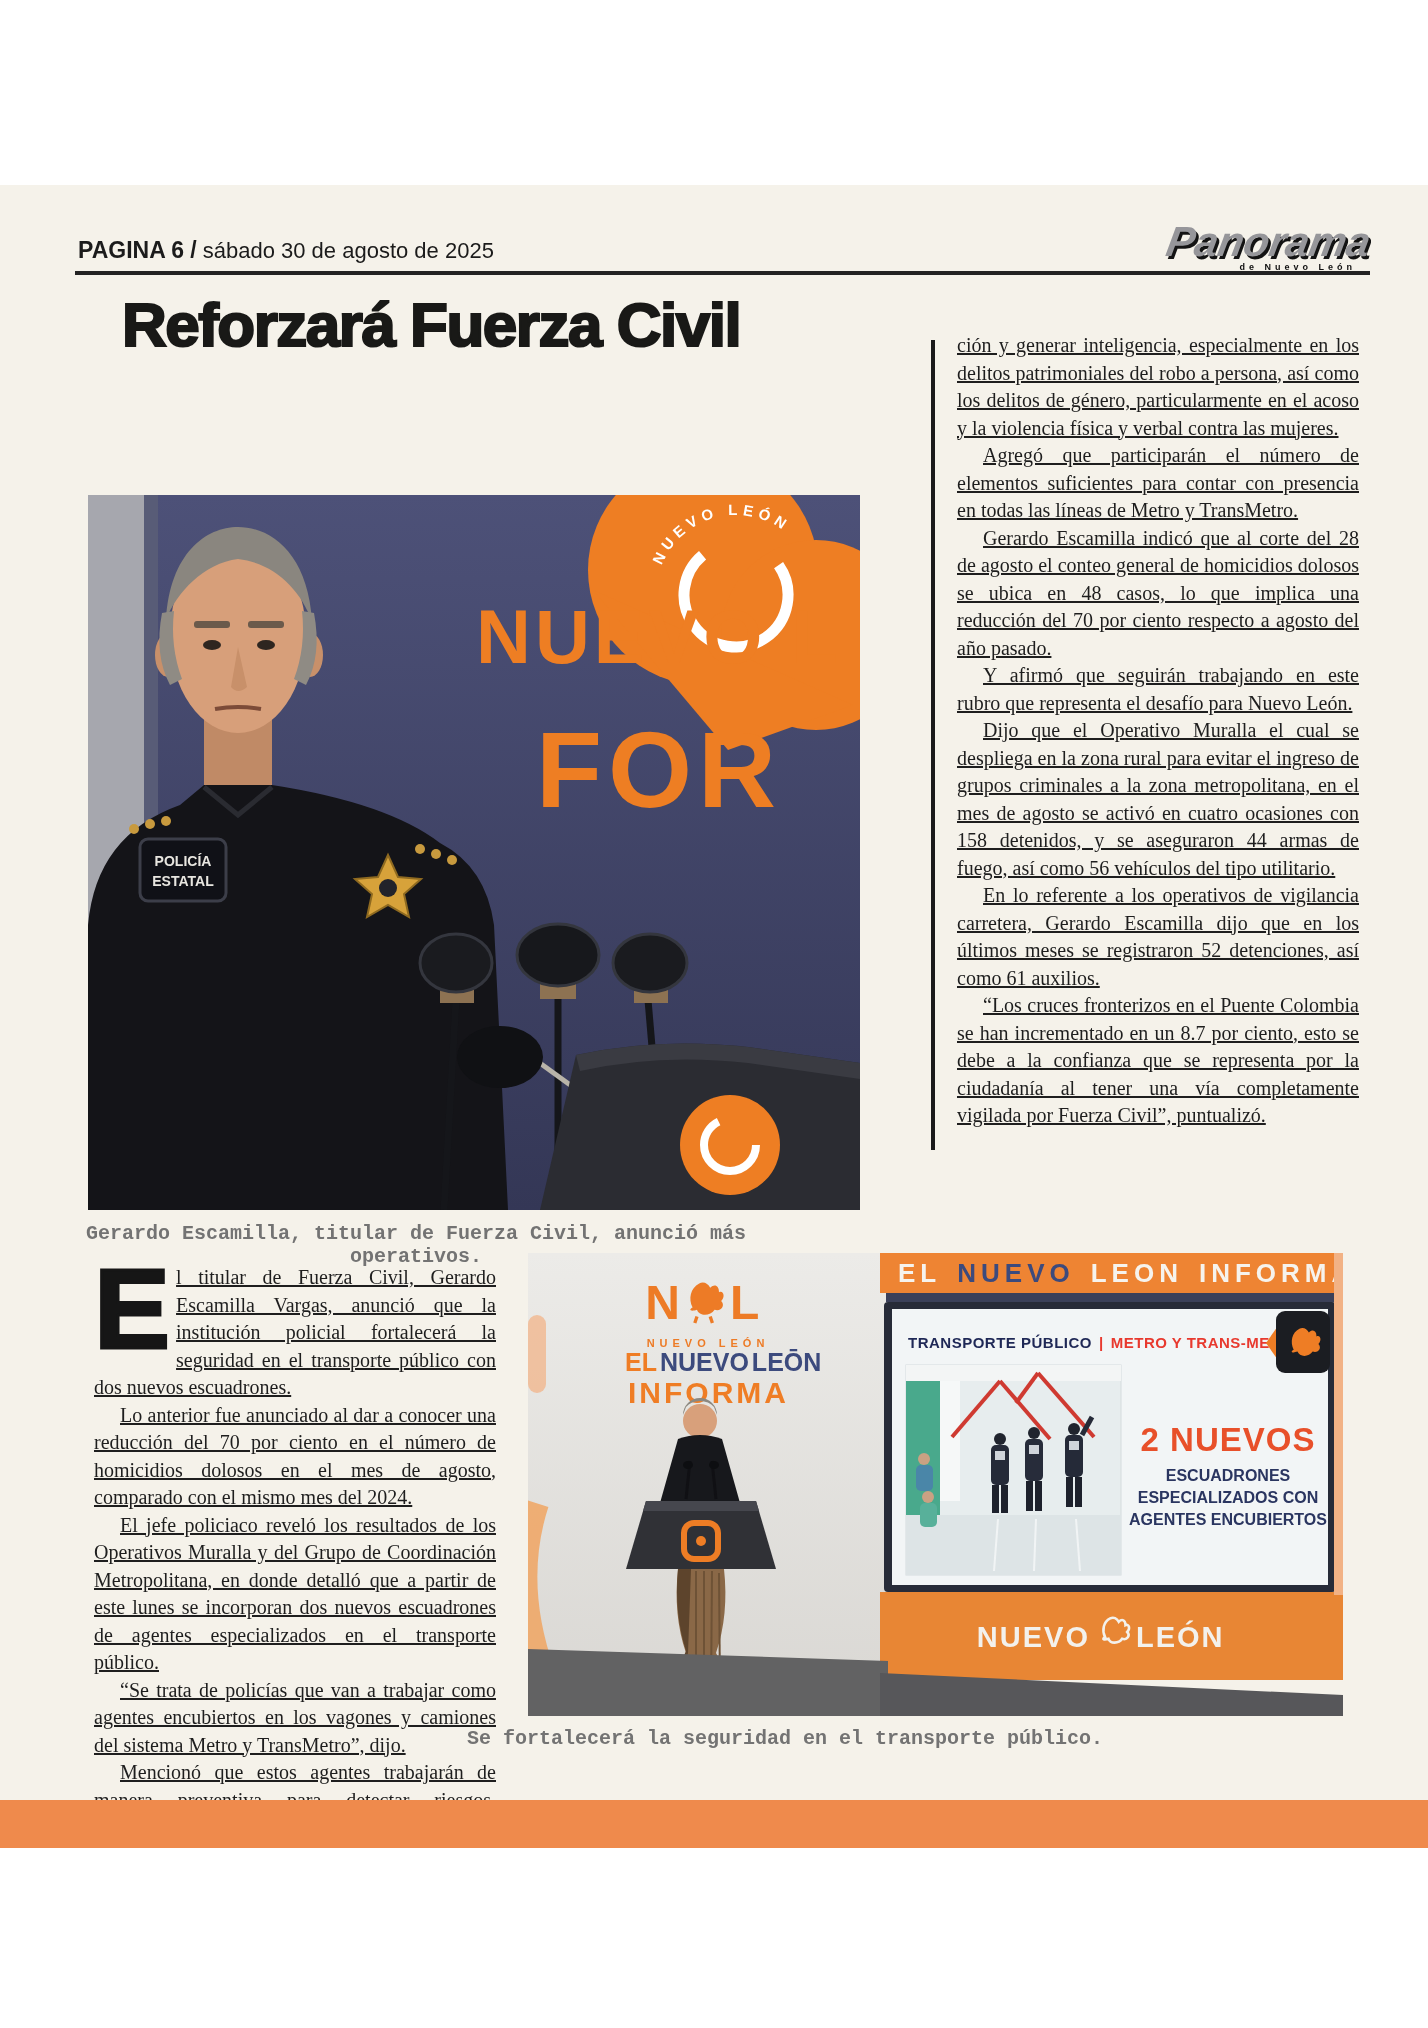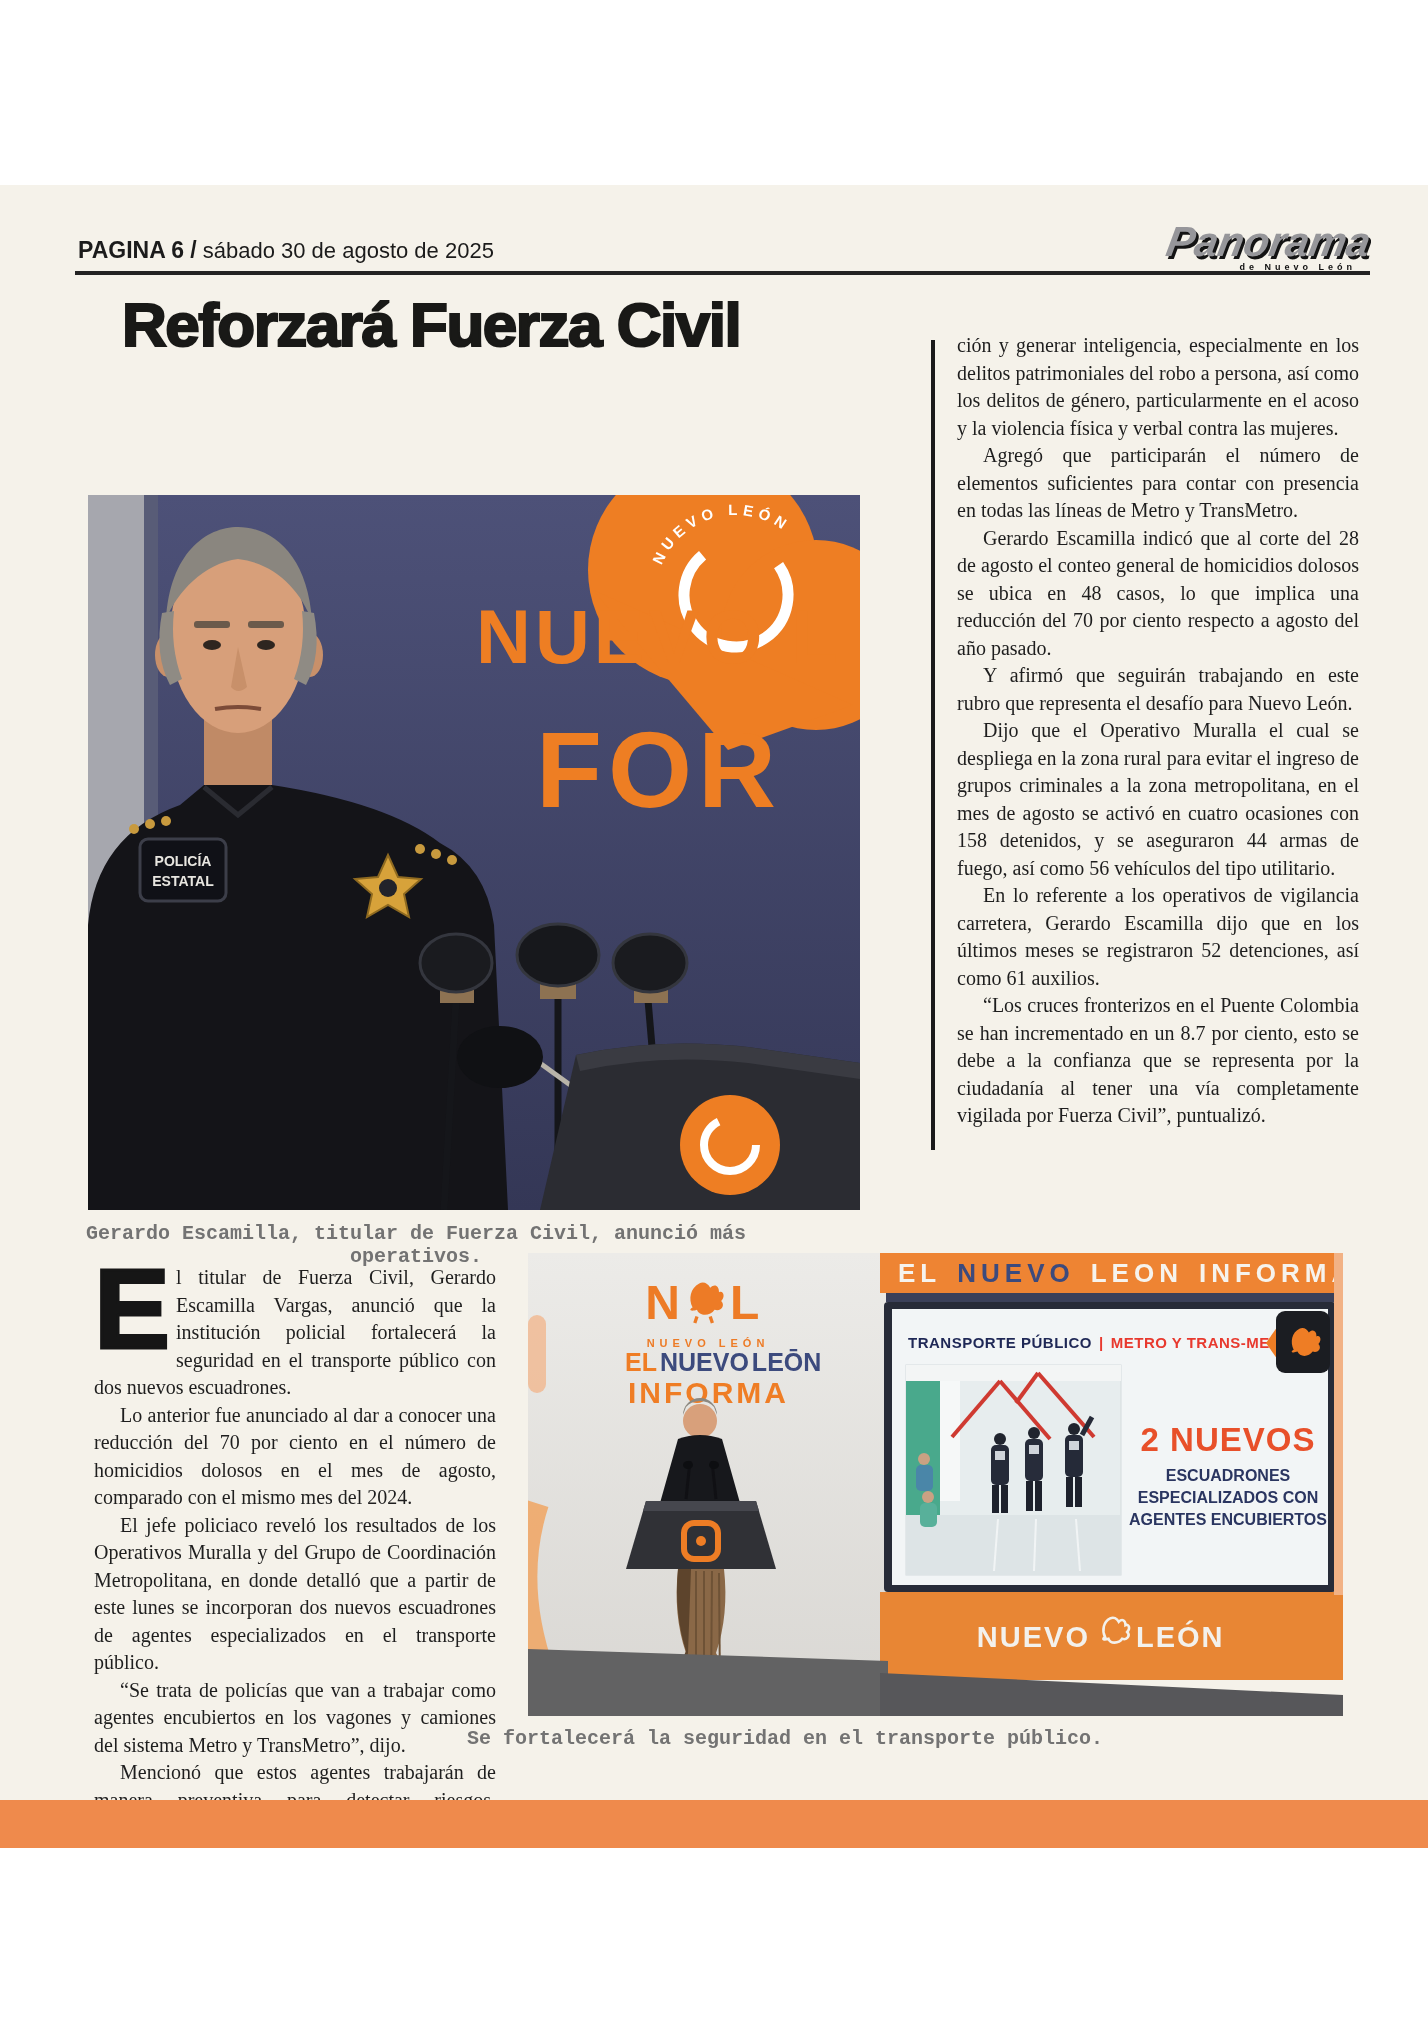--- a/index.html
+++ b/index.html
@@ -31,21 +31,21 @@
   }
 
   
   .photo1 { position:absolute; left:88px; top:495px; width:772px; height:715px; overflow:hidden; }
   .photo2 { position:absolute; left:528px; top:1253px; width:815px; height:463px; overflow:hidden; }
   .caption { position:absolute; font-family:Liberation Mono, monospace; font-weight:700; font-size:20px; color:#737373; text-align:center; }
   .caption1 { left:30px; top:1222px; width:772px; }
   .caption2 { left:455px; top:1727px; width:660px; }
 
   
-  .col { position:absolute; font-size:20px; line-height:27.5px; text-align:justify; color:#1e1e1e; }
+  .col { position:absolute; font-size:20px; line-height:27.5px; text-align:justify; color:#1e1e1e;text-decoration:underline; }
   .col p + p { text-indent:26px; }
   .col-left  { left:94px;  top:1264px; width:402px; height:536px; }
   .col-right { left:957px; top:332px;  width:402px; height:915px; }
   .col-rule  { position:absolute; left:931px; top:340px; width:4px; height:810px; background:#1a1a1a; }
   .dropcap {
     float:left; font-family:"Liberation Sans",sans-serif; font-weight:700; font-size:114px;
     line-height:80px; height:82px; margin:5px 10px 0 0; letter-spacing:-4px; color:#161616;
     -webkit-text-stroke:3px #161616;
   }
   svg text { font-family:"Liberation Sans",sans-serif; }

